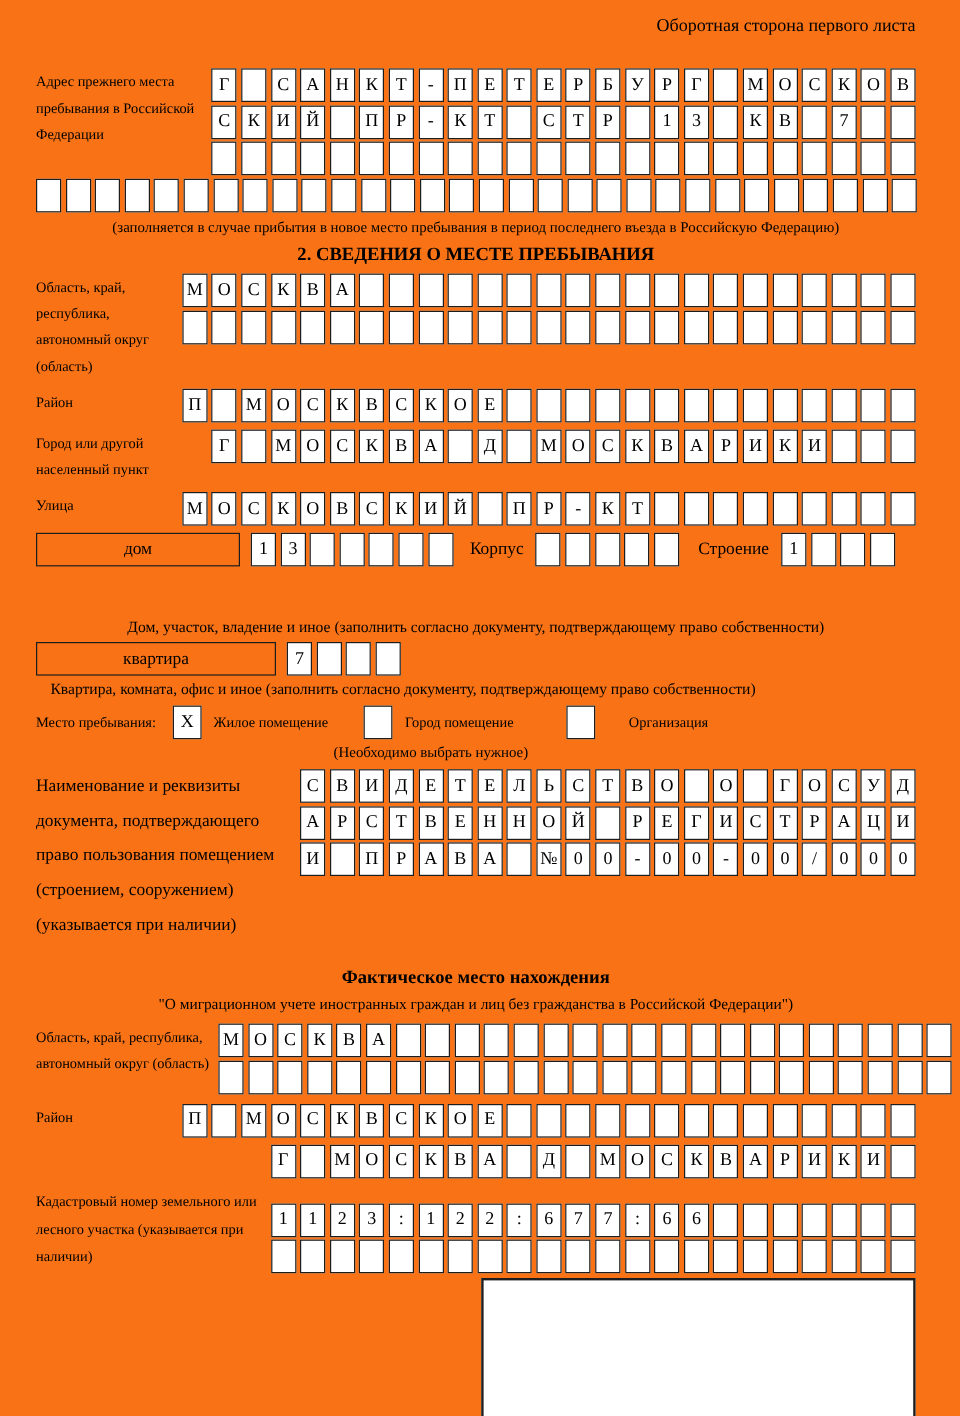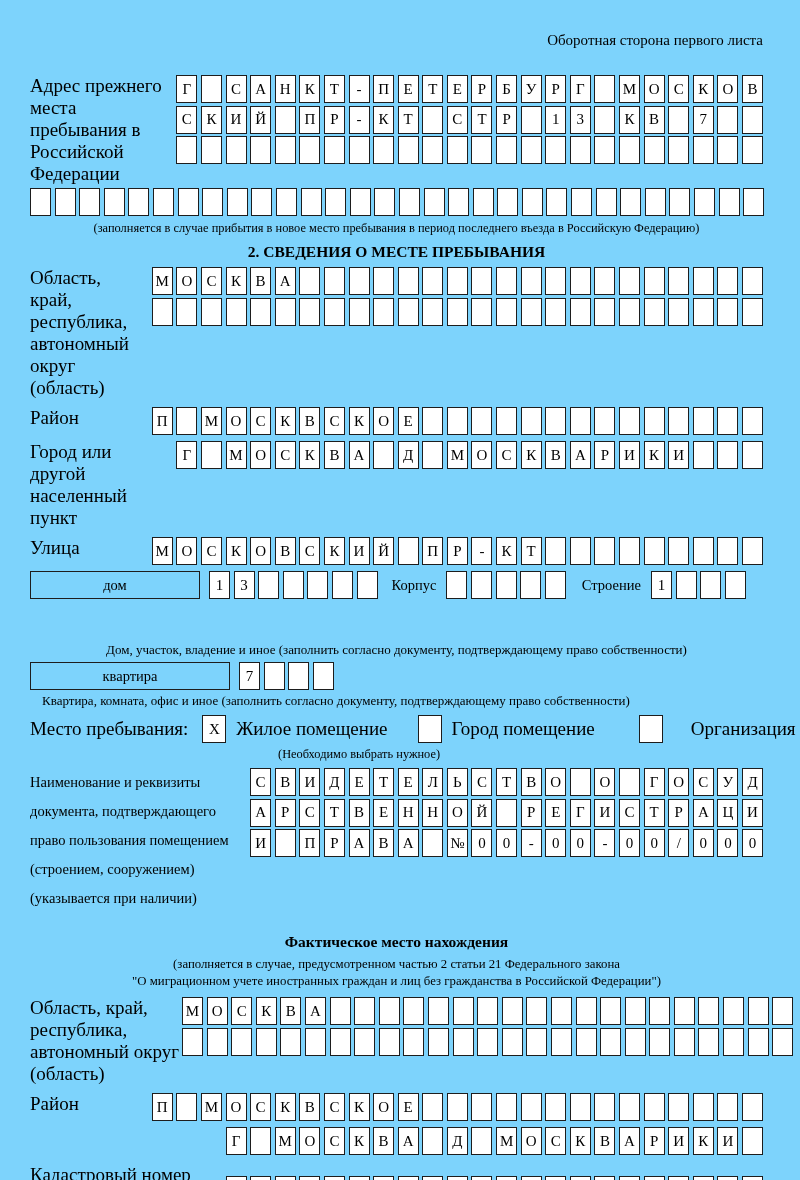--- a/index.html
+++ b/index.html
@@ -1,22 +1,22 @@
 <!DOCTYPE html>
 <html><head>
 <meta charset="utf-8">
 <style>
   html,body{margin:0;padding:0;background:#888;}
-  .page{width:800px;height:1180px;background:#7dd3fc;color:#000;
+  .page{width:800px;height:1180px;background:#f97316;color:#000;
         font-family:"Liberation Serif","DejaVu Serif",serif;
         position:relative;overflow:hidden;margin:0 auto;
-        box-sizing:border-box;padding:32px 37px 0 30px;}
+        box-sizing:border-box;padding:14px 37px 0 30px;}
   .hdr{ text-align:right;font-size:15px;margin-bottom:26px;}
   .frow{display:flex;align-items:flex-start;}
-  .flabel{font-size:19px;line-height:22px;flex:0 0 auto;}
+  .flabel{font-size:12px;line-height:22px;flex:0 0 auto;}
   .cells{display:flex;gap:3.6px;margin-left:auto;flex:0 0 auto;}
   .cellcol{margin-left:auto;display:flex;flex-direction:column;gap:2.5px;align-items:flex-end;}
   .cellcol .cells{margin-left:0;}
   .cell{box-sizing:border-box;width:21px;height:28px;border:1.6px solid #1d1d1d;
         display:flex;align-items:center;justify-content:center;
         font-size:15px;line-height:1;background:#fff;flex:0 0 auto;}
   .note{font-size:12.4px;text-align:center;margin-top:5px;}
   .h2{font-size:15.5px;font-weight:bold;text-align:center;margin:7px 0 6px 0;}
   .label-box{box-sizing:border-box;border:1.7px solid #1d1d1d;height:28px;
         display:flex;align-items:center;justify-content:center;font-size:14.5px;}
@@ -428,21 +428,20 @@
           <span class="cell">0</span>
           <span class="cell">/</span>
           <span class="cell">0</span>
           <span class="cell">0</span>
           <span class="cell">0</span>
         </div>
     </div>
   </div>
 
   <div class="h2" style="margin-top:20px;">Фактическое место нахождения</div>
-  <div class="note" style="margin-top:0;font-size:12.8px;">(заполняется в случае, предусмотренном частью 2 статьи 21 Федерального закона</div>
   <div class="note" style="margin-top:2px;font-size:12.8px;">"О миграционном учете иностранных граждан и лиц без гражданства в Российской Федерации")</div>
 
   <div class="frow mt8">
     <div class="flabel" style="width:152px;">Область, край, республика, автономный округ (область)</div>
     <div class="cellcol">
       <div class="cells">
           <span class="cell">М</span>
           <span class="cell">О</span>
           <span class="cell">С</span>
           <span class="cell">К</span>

